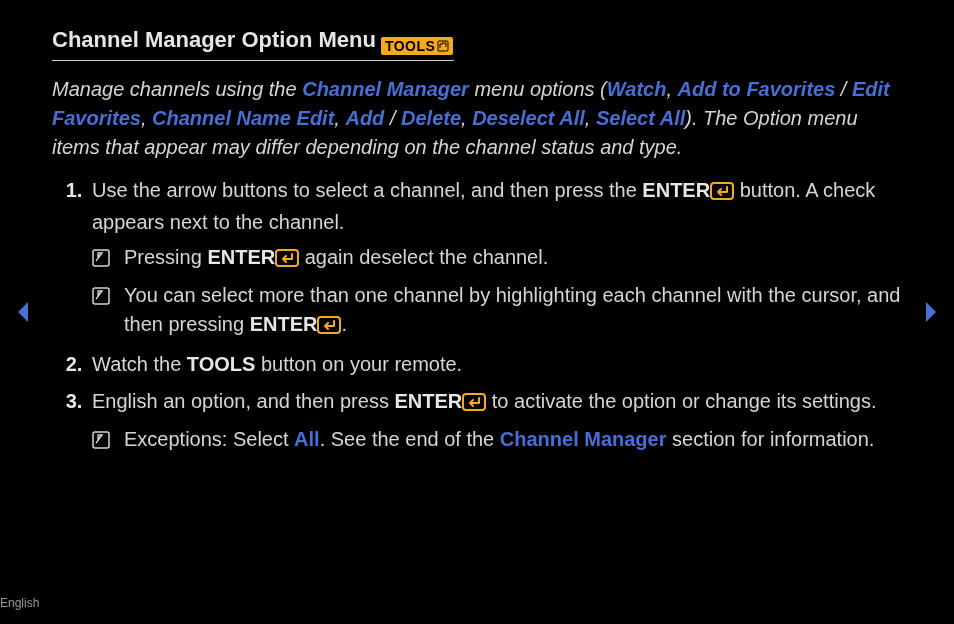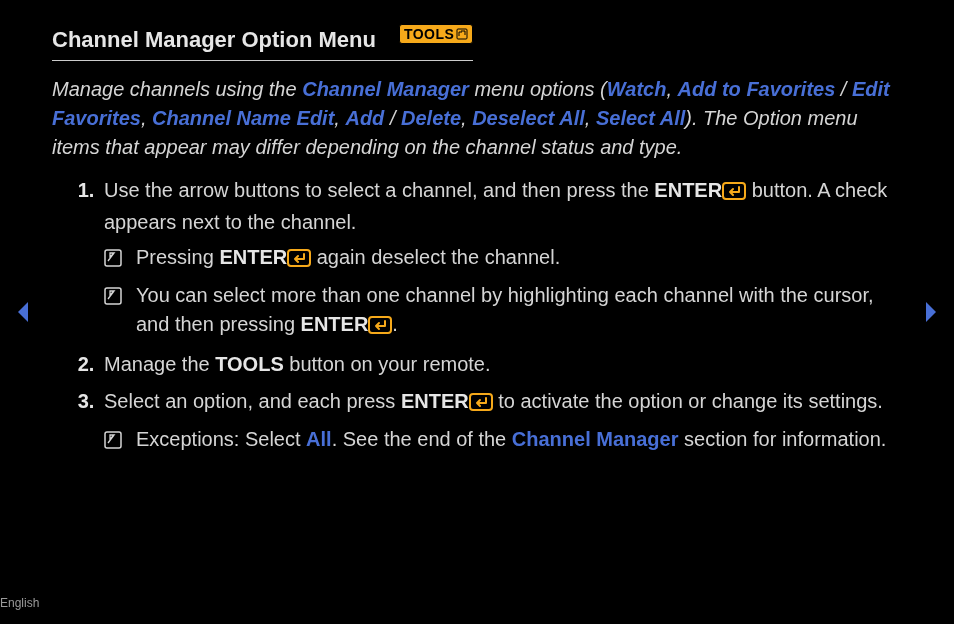--- a/index.html
+++ b/index.html
@@ -17,22 +17,22 @@
   }
   .page {
     box-sizing: border-box;
     padding: 24px 52px 0 52px;
     width: 100%;
     height: 100%;
     position: relative;
   }
   .title-row {
     display: flex;
-    align-items: flex-start;
-    gap: 23px;
+    align-items: flex-end;
+    gap: 4px;
     border-bottom: 1px solid #ccc;
     padding-bottom: 4px;
     margin-bottom: 14px;
     width: fit-content;
     max-width: 100%;
   }
   .title {
     font-weight: 600;
     font-size: 22px;
     color: #e6e6e6;
@@ -56,21 +56,21 @@
   .intro {
     margin-bottom: 14px;
     font-style: italic;
   }
   .hl {
     color: #486fd6;
     font-weight: 600;
   }
   ol.steps {
     list-style: decimal;
-    margin: 12px;
+    margin: 0;
     padding-left: 36px;
   }
   ol.steps > li {
     margin-bottom: 8px;
     padding-left: 4px;
   }
   ol.steps > li::marker {
     font-weight: 700;
     color: #e6e6e6;
   }
@@ -155,25 +155,25 @@
               <path d="M4 12 L10 4 M10 4 L6 4 L6 8 Z" fill="none" stroke="#d5d5d5" stroke-width="1.3"></path>
             </svg></span>
         <span>You can select more than one channel by highlighting each channel with the cursor, and then pressing </span><span class="b">ENTER</span><span class="enter-icon"><svg width="24" height="18" viewBox="0 0 24 18">
               <rect x="1" y="1" width="22" height="16" rx="3" fill="none" stroke="#f6a91a" stroke-width="2"></rect>
               <path d="M17 5 L17 10 L8 10 M11 7 L8 10 L11 13" fill="none" stroke="#f6a91a" stroke-width="2" stroke-linejoin="round" stroke-linecap="round"></path>
             </svg></span><span>.</span>
       </div>
     </li>
 
     <li>
-      <span>Manage the </span><span class="b">TOOLS</span><span> button on your remote.</span>
+      <span>Watch the </span><span class="b">TOOLS</span><span> button on your remote.</span>
     </li>
 
     <li>
-      <span>Select an option, and each press </span><span class="b">ENTER</span><span class="enter-icon"><svg width="24" height="18" viewBox="0 0 24 18">
+      <span>English an option, and then press </span><span class="b">ENTER</span><span class="enter-icon"><svg width="24" height="18" viewBox="0 0 24 18">
             <rect x="1" y="1" width="22" height="16" rx="3" fill="none" stroke="#f6a91a" stroke-width="2"></rect>
             <path d="M17 5 L17 10 L8 10 M11 7 L8 10 L11 13" fill="none" stroke="#f6a91a" stroke-width="2" stroke-linejoin="round" stroke-linecap="round"></path>
           </svg></span><span> to activate the option or change its settings.</span>
 
       <div class="note">
         <span class="note-icon"><svg width="18" height="18" viewBox="0 0 18 18">
               <rect x="1" y="1" width="16" height="16" rx="2" fill="none" stroke="#d5d5d5" stroke-width="1.5"></rect>
               <path d="M4 12 L10 4 M10 4 L6 4 L6 8 Z" fill="none" stroke="#d5d5d5" stroke-width="1.3"></path>
             </svg></span>
         <span>Exceptions: Select </span><span class="hl">All</span><span>. See the end of the </span><span class="hl">Channel Manager</span><span> section for information.</span>

